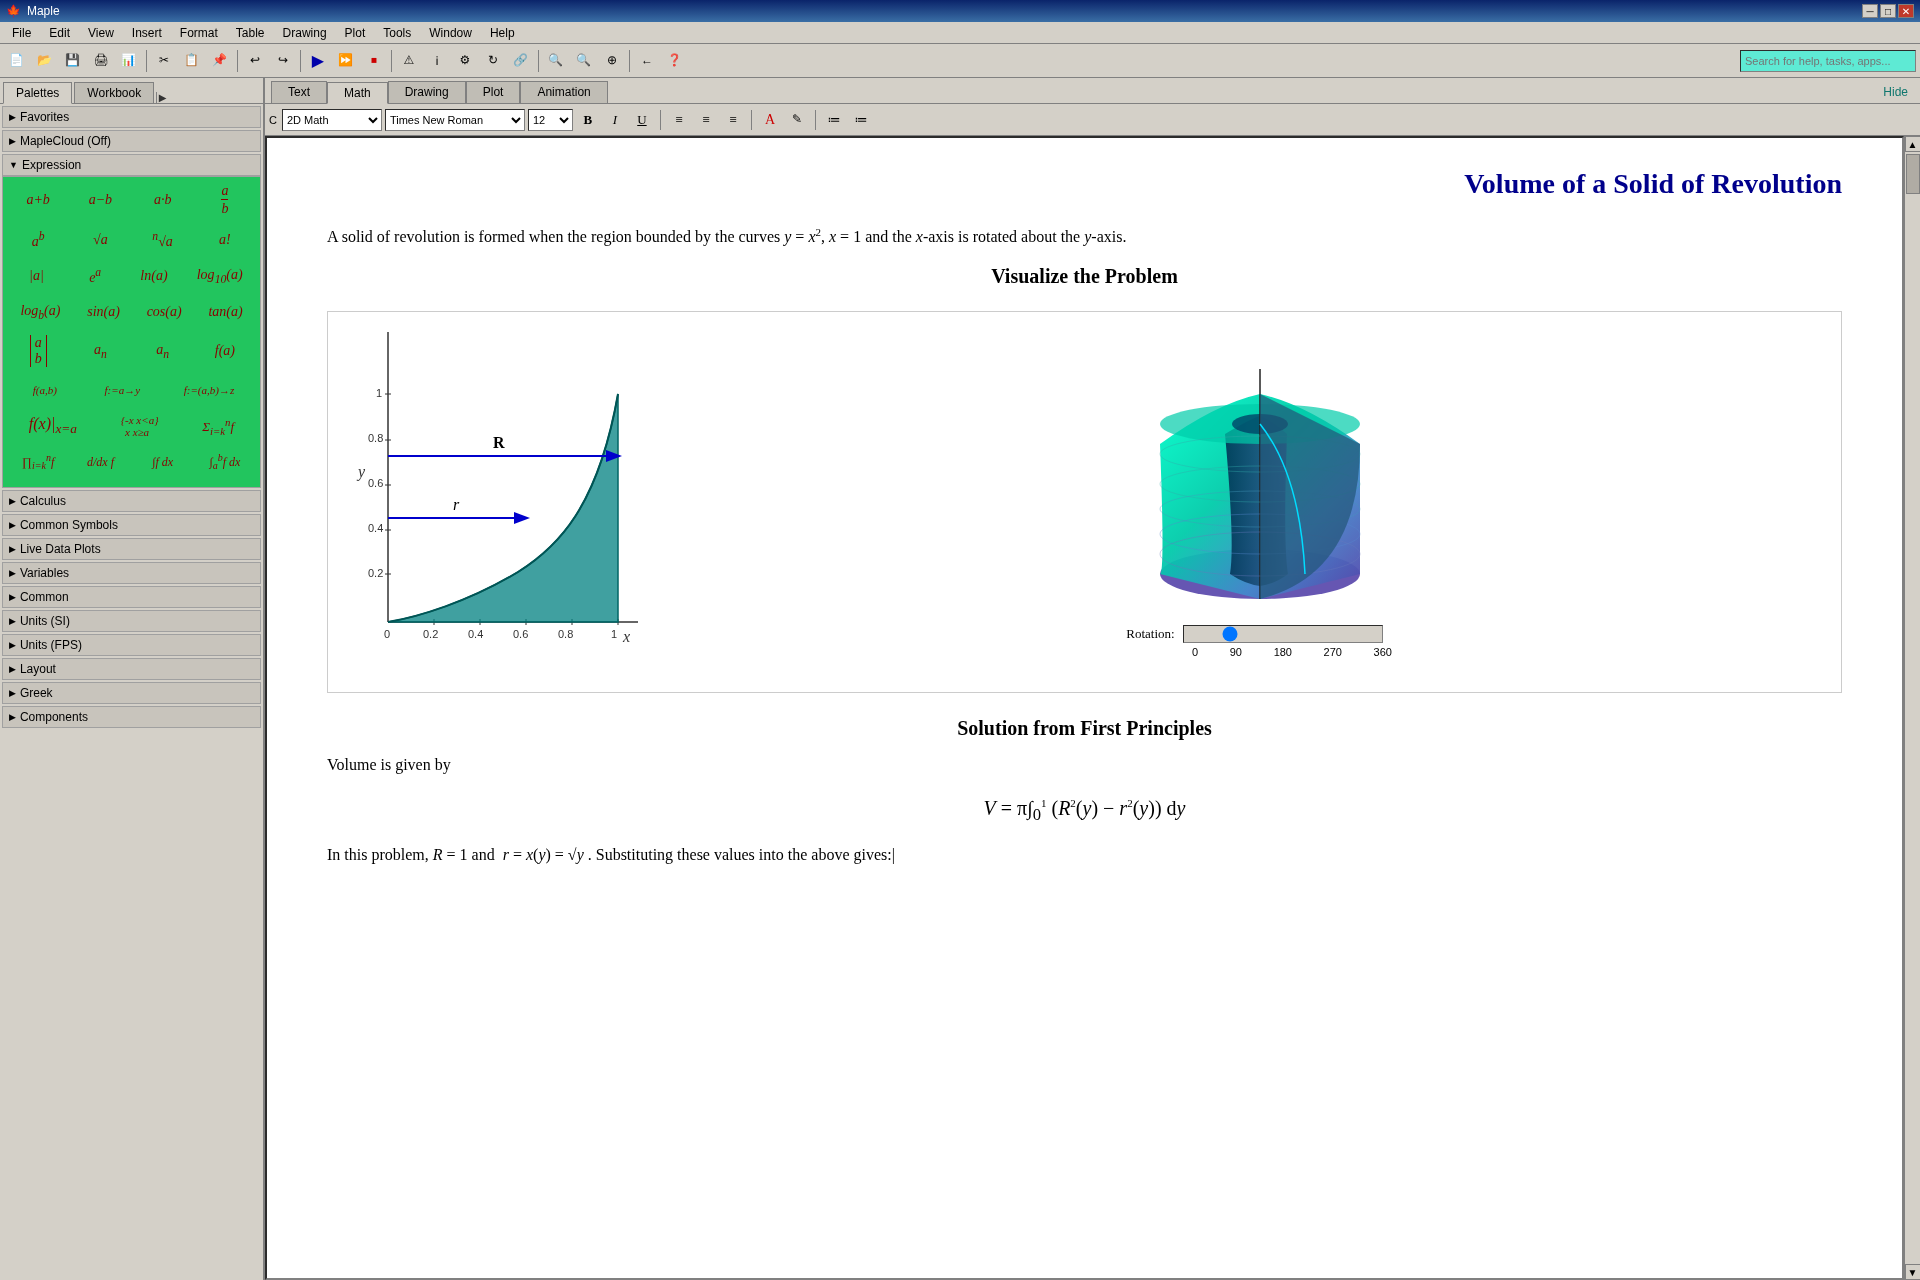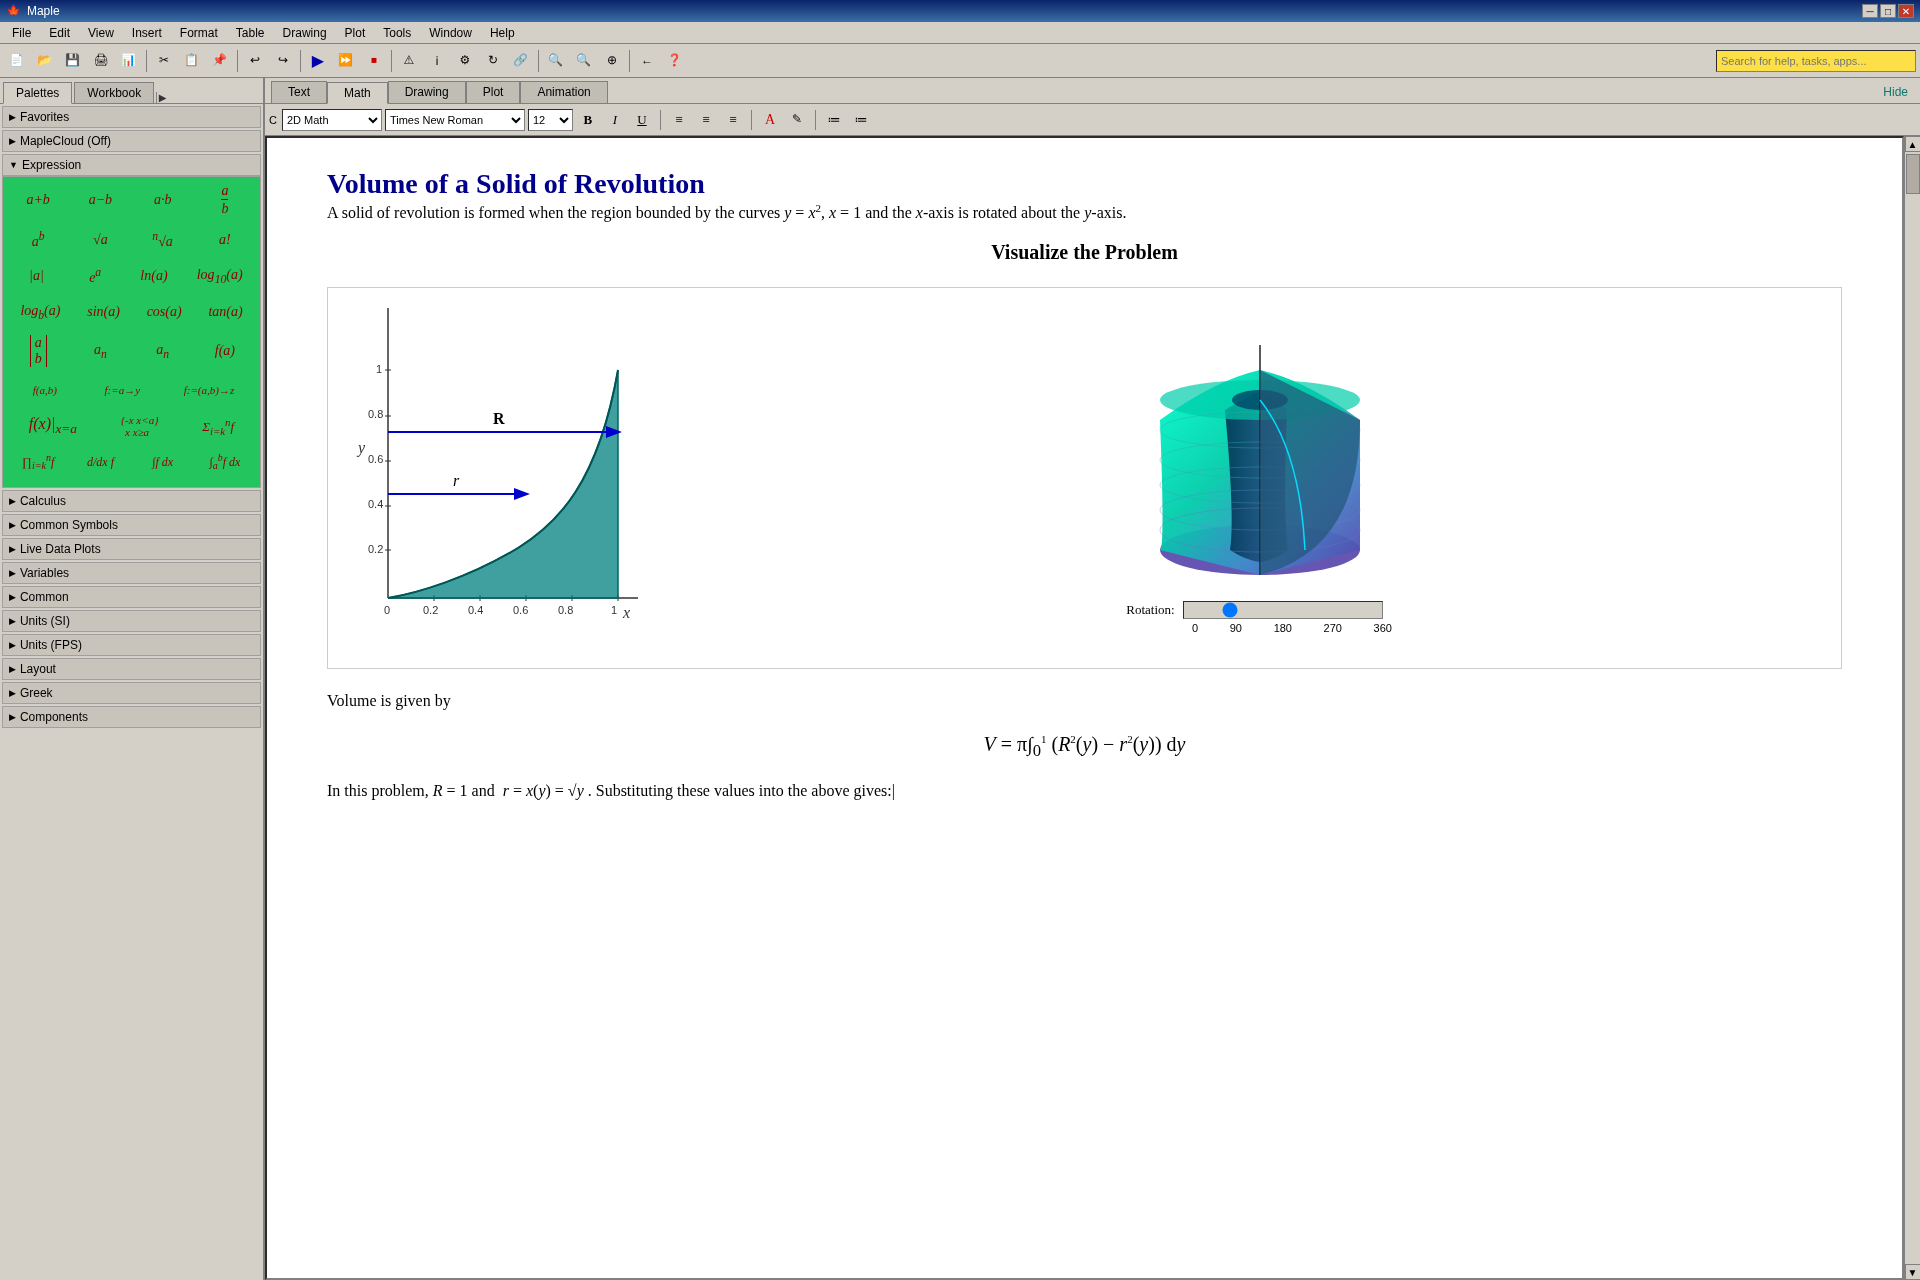--- a/index.html
+++ b/index.html
@@ -59,23 +59,23 @@
       width: 26px; height: 26px;
       background: #d4d0c8;
       border: 1px solid transparent;
       display: flex; align-items: center; justify-content: center;
       cursor: pointer; font-size: 12px;
     }
     .toolbar-sep { width: 1px; height: 22px; background: #808080; margin: 0 2px; }
     .search-box {
       margin-left: auto;
       height: 22px;
-      width: 200px;
+      width: 176px;
       border: 1px inset #808080;
-      background: #fde047;
+      background: #5eead4;
       padding: 0 4px;
       font-size: 11px;
       color: #666;
       font-family: 'Segoe UI', Arial, sans-serif;
     }
 
     
     .main-layout {
       display: flex;
       height: calc(1280px - 22px - 22px - 34px);
@@ -260,26 +260,26 @@
     .document-area {
       flex: 1;
       background: white;
       overflow-y: auto;
       padding: 30px 60px;
       border: 2px inset #808080;
       position: relative;
     }
 
     .doc-title {
-      text-align: left;
+      text-align: right;
       font-size: 28px;
       font-weight: bold;
       color: #00008b;
       font-family: 'Times New Roman', serif;
-      margin-bottom: 0;
+      margin-bottom: 24px;
     }
     .doc-body {
       font-size: 16px;
       font-family: 'Times New Roman', serif;
       color: #000;
       line-height: 1.5;
     }
     .doc-body p { margin-bottom: 12px; }
     .doc-section-title {
       text-align: center;
@@ -818,20 +818,21 @@
               <div style="display:flex;justify-content:space-between;width:200px;margin-left:75px;font-family:'Segoe UI',Arial,sans-serif;font-size:11px;">
                 <span>0</span>
                 <span>90</span>
                 <span>180</span>
                 <span>270</span>
                 <span>360</span>
               </div>
             </div>
           </div>
 
+          <div class="solution-title">Solution from First Principles</div>
 
           <p>
             Volume is given by
           </p>
 
           <div class="formula-block">
             <em>V</em> = π∫<sub>0</sub><sup>1</sup> (<em>R</em><sup>2</sup>(<em>y</em>) − <em>r</em><sup>2</sup>(<em>y</em>)) d<em>y</em>
           </div>
 
           <p>

